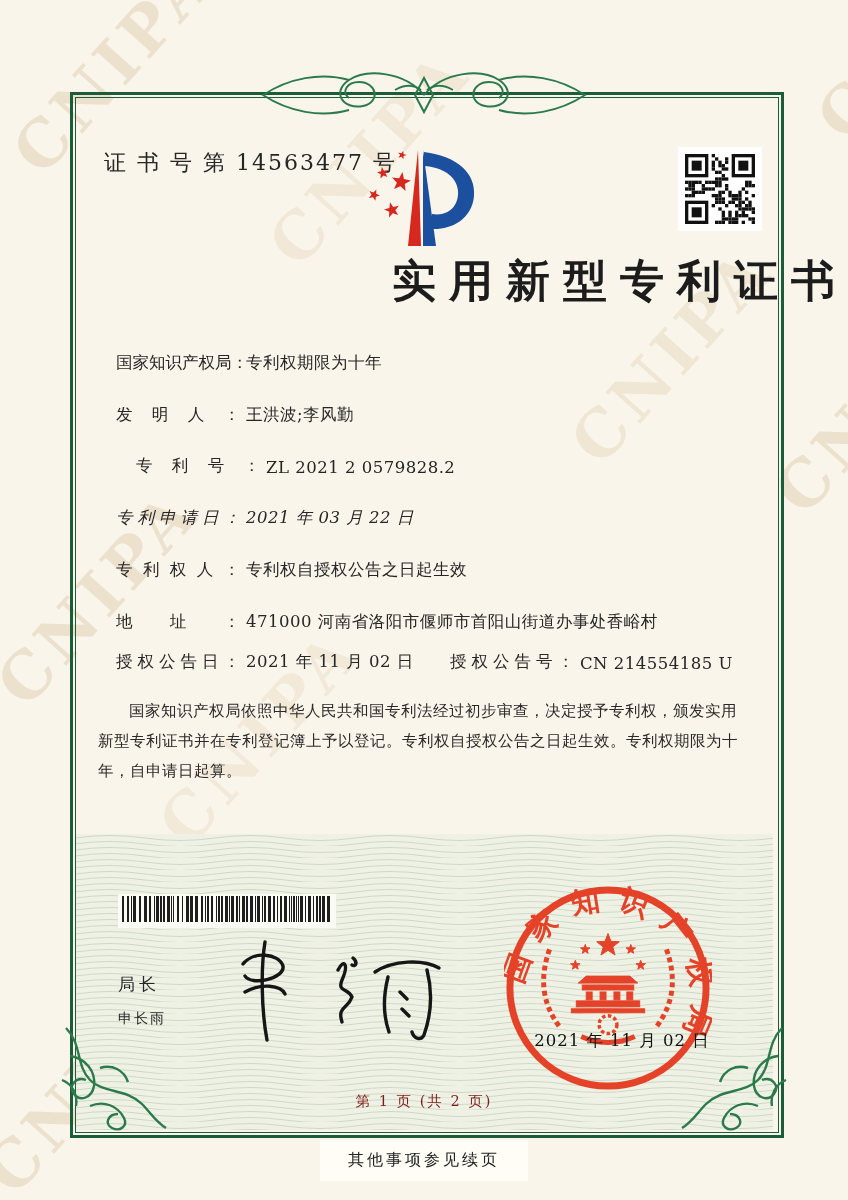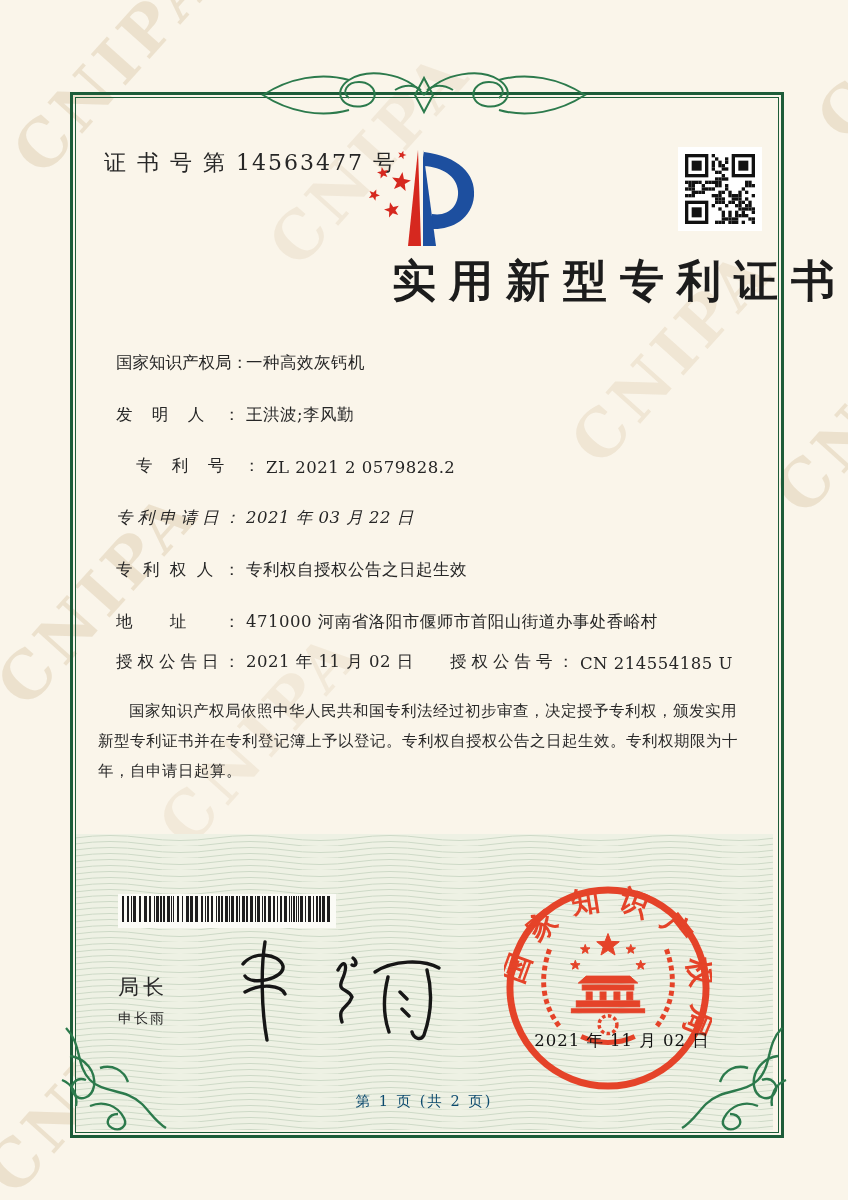--- a/index.html
+++ b/index.html
@@ -29,26 +29,26 @@
   .qr-wrap{position:absolute;left:678px;top:147px;width:84px;height:84px;background:#ffffff;z-index:4;display:flex;align-items:center;justify-content:center;}
   .title{position:absolute;left:0;right:0;top:252px;z-index:4;text-align:right;font-size:44px;font-weight:bold;letter-spacing:13px;color:#1c1c1c;padding-left:28px;}
   .fields{position:absolute;left:116px;top:352px;width:640px;z-index:4;font-size:16.5px;}
   .frow{position:absolute;left:0;white-space:nowrap;}
   .flabel{display:inline-block;width:124px;text-align:justify;text-align-last:justify;vertical-align:bottom;}
   .fvalue{margin-left:6px;letter-spacing:0.5px;}
   .grant2{position:absolute;left:334px;top:0;white-space:nowrap;}
   .paras{position:absolute;left:98px;top:696px;width:652px;z-index:4;font-size:15.5px;line-height:1.95;color:#2a2a2a;}
   .paras p{margin:0;text-indent:2em;letter-spacing:0.5px;}
   .barcode{position:absolute;left:118px;top:894px;z-index:4;background:#fbfbf6;padding:2px;}
-  .director-label{position:absolute;left:118px;top:973px;z-index:4;font-size:21px;letter-spacing:4px;}
+  .director-label{position:absolute;left:118px;top:973px;z-index:4;font-size:17px;letter-spacing:4px;}
   .director-name{position:absolute;left:118px;top:1010px;z-index:4;font-size:14px;letter-spacing:2px;}
   .signature{position:absolute;left:225px;top:936px;z-index:4;}
   .seal{position:absolute;left:504px;top:884px;z-index:4;}
   .seal-date{position:absolute;left:522px;top:1030px;width:200px;z-index:5;text-align:center;font-size:16.5px;color:#111;letter-spacing:1px;}
-  .page-info{position:absolute;left:0;right:0;top:1092px;z-index:4;text-align:center;font-size:14.5px;letter-spacing:2px;color:#0c4a6e;}
+  .page-info{position:absolute;left:0;right:0;top:1092px;z-index:4;text-align:center;font-size:14.5px;letter-spacing:2px;color:#7f1d1d;}
   .note-box{
     position:absolute;left:50%;top:1140px;transform:translateX(-50%);z-index:4;
     background:#fffdf6;padding:10px 28px;font-size:16px;letter-spacing:3px;color:#222;white-space:nowrap;
   }
 </style>
 </head>
 <body>
 
 <div class="page">
 
@@ -252,21 +252,21 @@
         <rect x="0" y="46.66666666666667" width="23.333333333333336" height="23.333333333333336" fill="#111"></rect>
         <rect x="3.3333333333333335" y="50" width="16.666666666666668" height="16.666666666666668" fill="#fff"></rect>
         <rect x="6.666666666666667" y="53.333333333333336" width="10" height="10" fill="#111"></rect>
       </svg>
   </div>
 
   <div class="title">实用新型专利证书</div>
 
   <div class="fields">
     <div class="frow" style="top:0;">
-      <span class="flabel">国家知识产权局：</span><span class="fvalue">一种高效灰钙机</span>
+      <span class="flabel">国家知识产权局：</span><span class="fvalue">专利权期限为十年</span>
     </div>
     <div class="frow" style="top:52px;">
       <span class="flabel">发明人：</span><span class="fvalue">王洪波;李风勤</span>
     </div>
     <div class="frow" style="top:103px;margin-left:20px;">
       <span class="flabel">专利号：</span><span class="fvalue">ZL 2021 2 0579828.2</span>
     </div>
     <div class="frow" style="top:155px;font-style:italic;">
       <span class="flabel">专利申请日：</span><span class="fvalue">2021 年 03 月 22 日</span>
     </div>
@@ -392,14 +392,15 @@
       <rect x="68" y="126" width="74" height="4"></rect>
       <circle cx="105" cy="142" r="9" fill="none" stroke-width="3.5" stroke-dasharray="3.5 2.5"></circle>
       <path d="M46,66 C36,94 38,120 56,144" fill="none" stroke-width="5" stroke-dasharray="5 3.5"></path>
       <path d="M164,66 C174,94 172,120 154,144" fill="none" stroke-width="5" stroke-dasharray="5 3.5"></path>
       <path d="M78,154 C95,162 115,162 132,154" fill="none" stroke-width="5"></path>
     </g>
   </svg>
   <div class="seal-date">2021 年 11 月 02 日</div>
 
   <div class="page-info">第 1 页 (共 2 页)</div>
+  <div class="note-box">其他事项参见续页</div>
 
 </div>
 
 </body></html>

